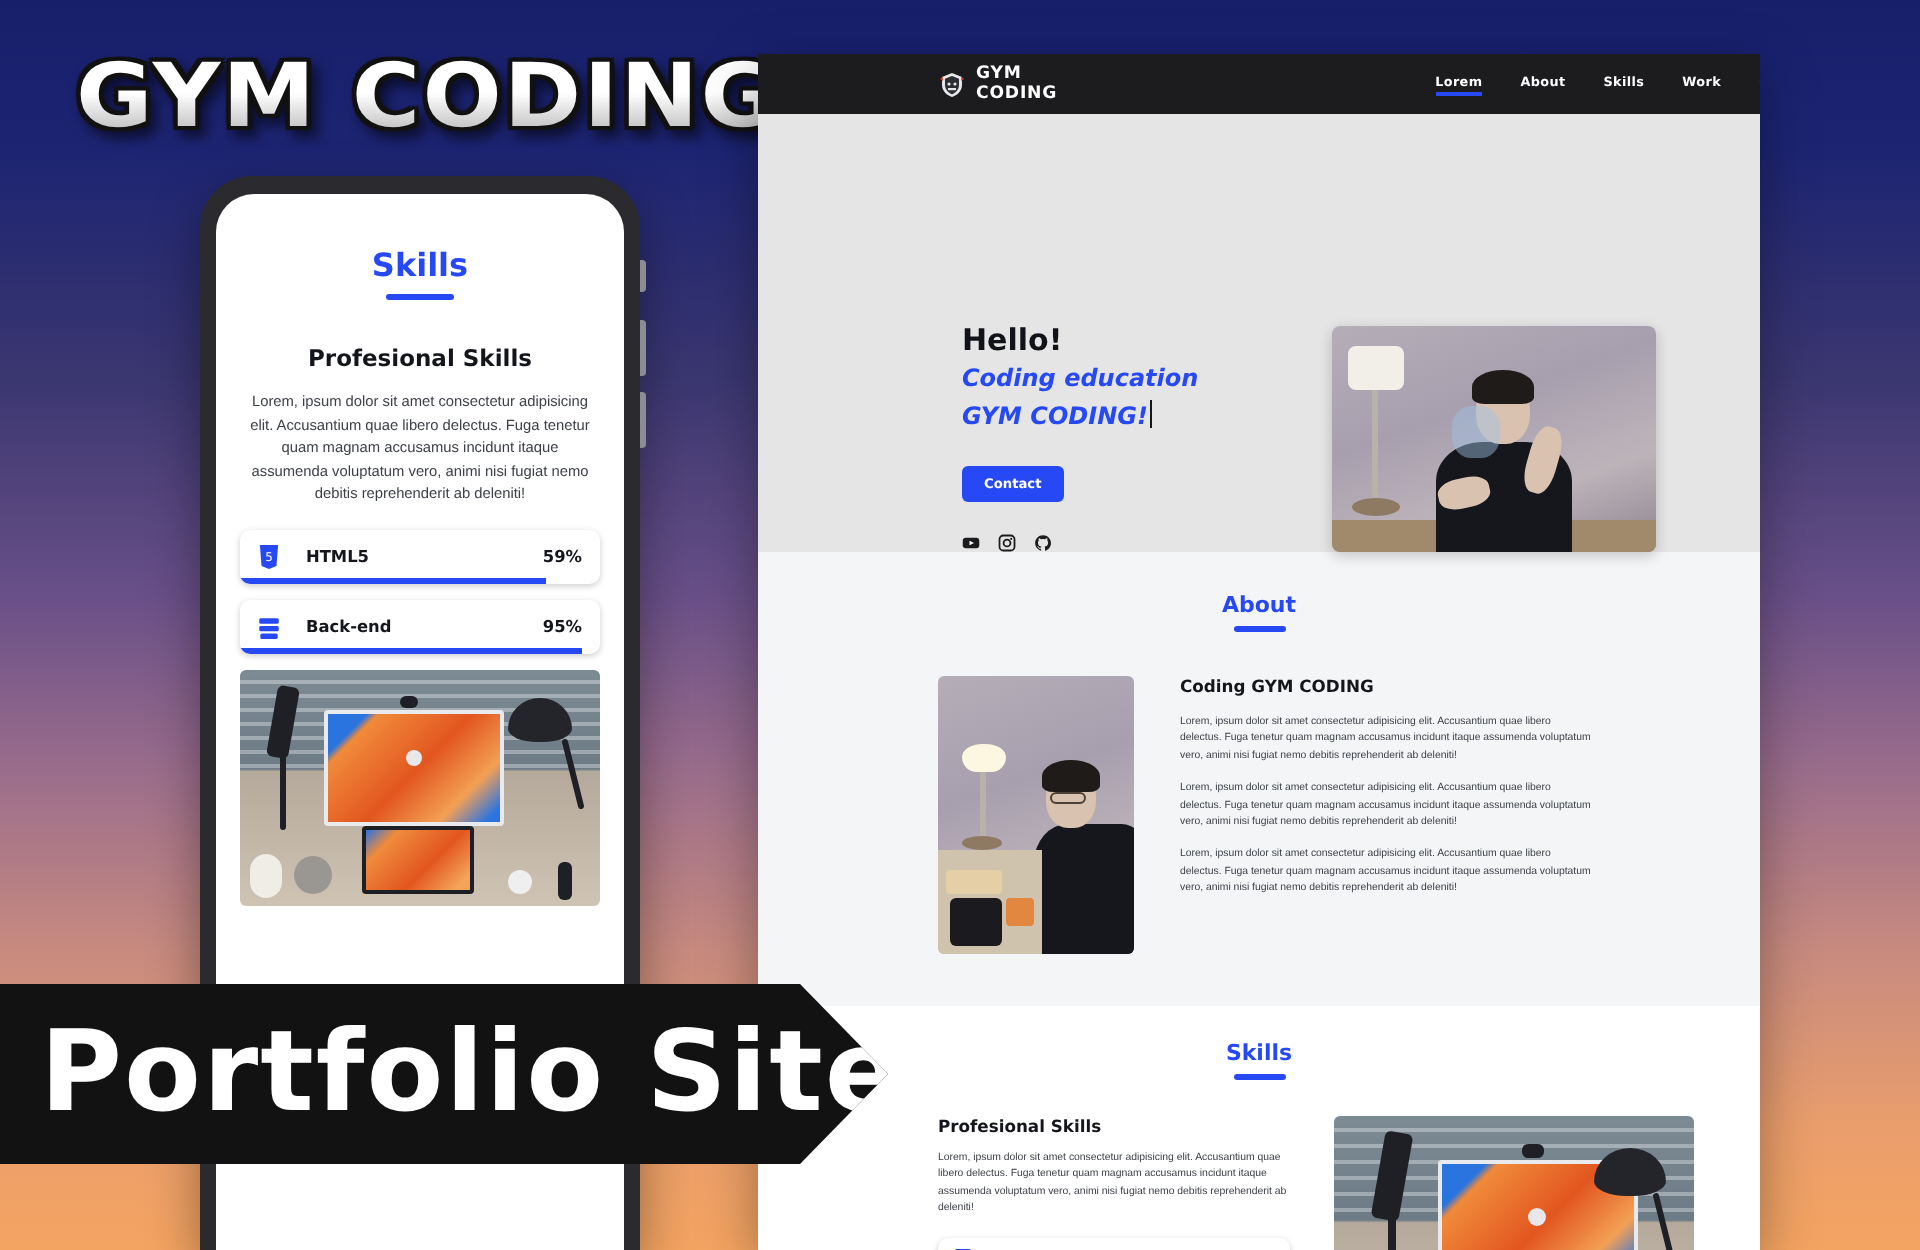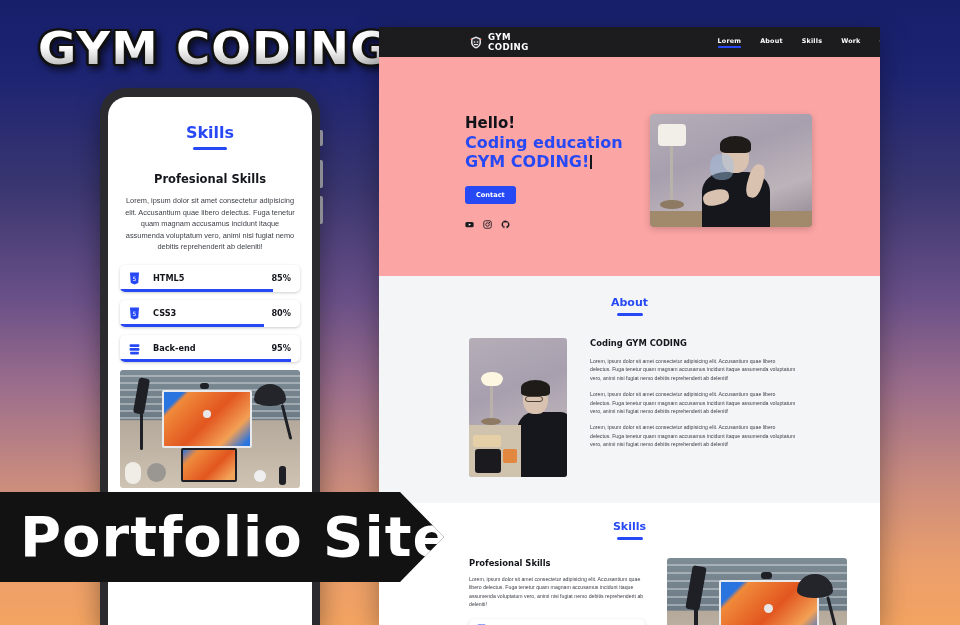--- a/index.html
+++ b/index.html
@@ -237,38 +237,40 @@
     content: "";
     position: absolute;
     left: 0; right: 0; bottom: 0;
     height: 1.6px;
     background: #2749f5;
   }
 
   
   #hero {
     display: flex;
-    padding: 57px 0 0 0;
+    padding: 57px 0 0 16px;
     height: 219px;
-    background: #fca5a5;
+    background: #e5e5e5;
+    align-items: flex-end;
   }
   #hero-left { padding-left: 86px; width: 258px; }
   #hero-hello {
     font-size: 15px;
     font-weight: bold;
     color: #111318;
     line-height: 19px;
     font-family: "DejaVu Sans", sans-serif;
   }
   #hero-lines {
-    font-size: 16px;
+    font-size: 12px;
     font-weight: bold;
     color: #2749f5;
     line-height: 19px;
     font-family: "DejaVu Sans", sans-serif;
+    font-style: italic;
   }
   #hero-caret {
     display: inline-block;
     width: 1.5px;
     height: 14px;
     background: #15171c;
     vertical-align: -2px;
     margin-left: 1px;
   }
   #hero-cta {
@@ -392,31 +394,22 @@
       <div class="sub-head">Profesional Skills</div>
       <div id="phone-lorem">Lorem, ipsum dolor sit amet consectetur adipisicing elit. Accusantium quae libero delectus. Fuga tenetur quam magnam accusamus incidunt itaque assumenda voluptatum vero, animi nisi fugiat nemo debitis reprehenderit ab deleniti!</div>
 
       <div class="skill-list" id="phone-skill-list">
           <div class="skill-card">
             <svg viewBox="0 0 20 24" class="skill-icon">
               <path d="M1.6 1 H18.4 L16.9 20.2 L10 23 L3.1 20.2 Z" fill="#2749f5"></path>
               <text x="10" y="16" text-anchor="middle" font-size="11" font-family="&quot;DejaVu Sans&quot;, sans-serif" fill="#ffffff">5</text>
             </svg>
             <span class="skill-name">HTML5</span>
-            <span class="skill-pct">85%</span>
+            <span class="skill-pct">59%</span>
             <div class="skill-bar" style="width: 85%;"></div>
-          </div>
-          <div class="skill-card">
-            <svg viewBox="0 0 20 24" class="skill-icon">
-              <path d="M1.6 1 H18.4 L16.9 20.2 L10 23 L3.1 20.2 Z" fill="#2749f5"></path>
-              <text x="10" y="16" text-anchor="middle" font-size="11" font-family="&quot;DejaVu Sans&quot;, sans-serif" fill="#ffffff">5</text>
-            </svg>
-            <span class="skill-name">CSS3</span>
-            <span class="skill-pct">80%</span>
-            <div class="skill-bar" style="width: 80%;"></div>
           </div>
           <div class="skill-card">
             <svg viewBox="0 0 20 24" class="skill-icon">
               <rect x="1" y="4" width="18" height="5" rx="1.4" fill="#2749f5"></rect>
               <rect x="1" y="11" width="18" height="5" rx="1.4" fill="#2749f5"></rect>
               <rect x="2" y="18" width="16" height="5" rx="1.4" fill="#2749f5"></rect>
             </svg>
             <span class="skill-name">Back-end</span>
             <span class="skill-pct">95%</span>
             <div class="skill-bar" style="width: 95%;"></div>

